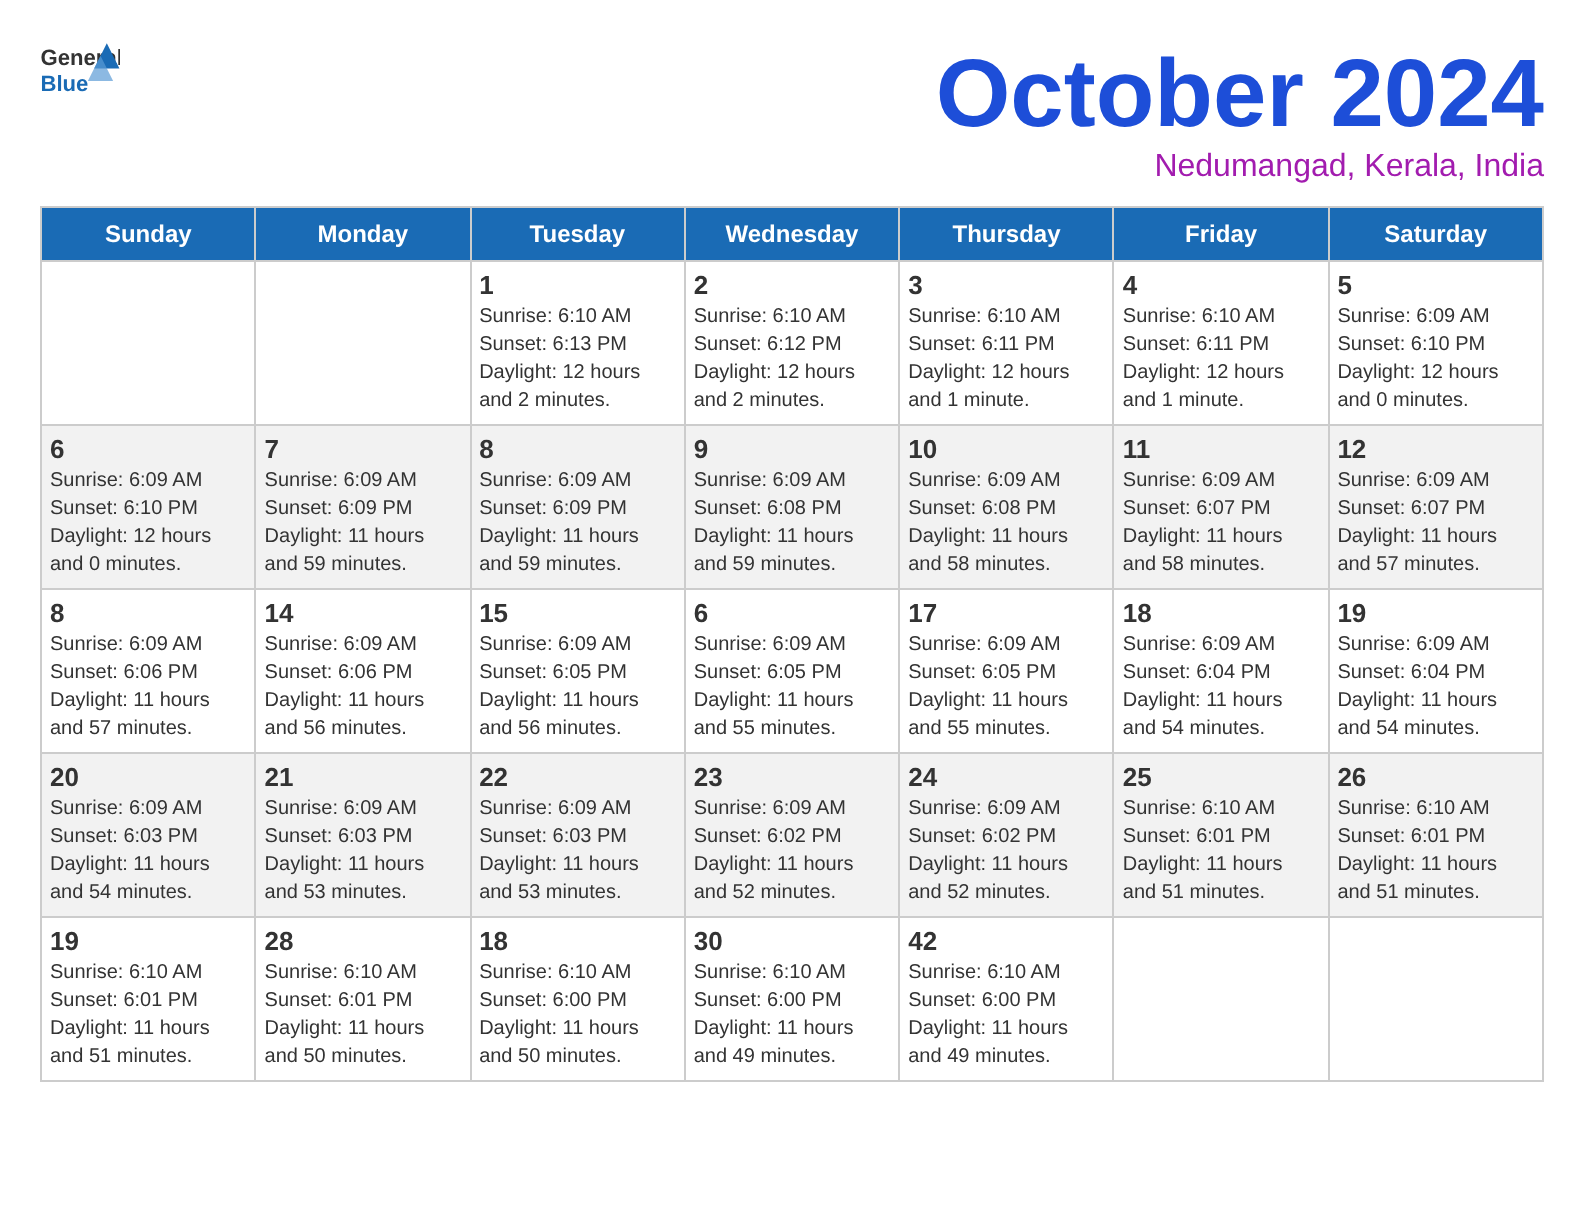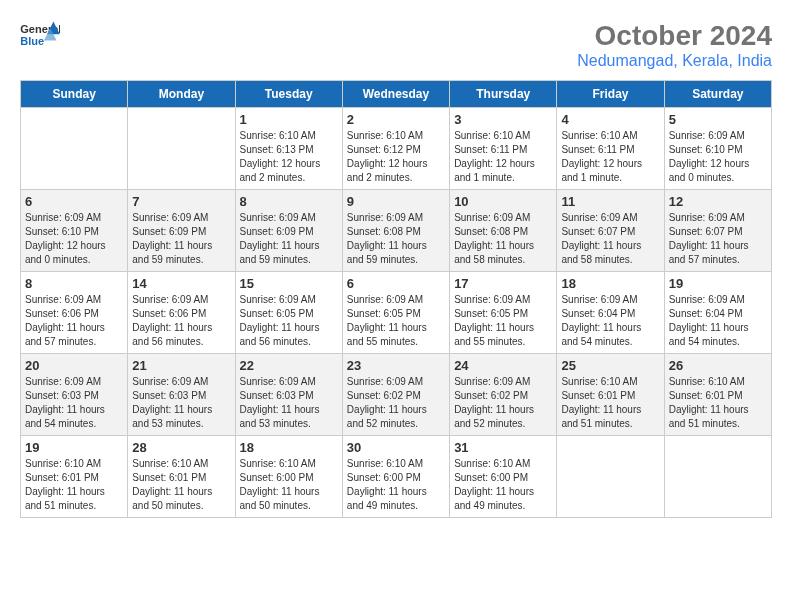--- a/index.html
+++ b/index.html
@@ -25,27 +25,27 @@
     }
     .logo-icon {
       width: 40px;
       height: 30px;
       margin-right: 4px;
     }
     .title-block {
       text-align: right;
     }
     .month-title {
-      font-size: 28px;
-      font-weight: bold;
-      color: #737373;
+      font-size: 48px;
+      font-weight: bold;
+      color: #1d4ed8;
     }
     .location {
       font-size: 16px;
-      color: #3b82f6;
+      color: #a21caf;
     }
     .calendar {
       width: 100%;
       border-collapse: collapse;
       font-size: 11px;
     }
     .calendar thead th {
       background-color: #1a6bb5;
       color: #fff;
       padding: 6px 4px;
@@ -234,20 +234,20 @@
         </td>
         <td>
           <span class="day-num">18</span>
           <div class="day-info">Sunrise: 6:10 AM<br>Sunset: 6:00 PM<br>Daylight: 11 hours and 50 minutes.</div>
         </td>
         <td>
           <span class="day-num">30</span>
           <div class="day-info">Sunrise: 6:10 AM<br>Sunset: 6:00 PM<br>Daylight: 11 hours and 49 minutes.</div>
         </td>
         <td>
-          <span class="day-num">31</span>
+          <span class="day-num">42</span>
           <div class="day-info">Sunrise: 6:10 AM<br>Sunset: 6:00 PM<br>Daylight: 11 hours and 49 minutes.</div>
         </td>
         <td class="empty"></td>
         <td class="empty"></td>
       </tr>
     </tbody>
 </table>
 
 </body></html>

